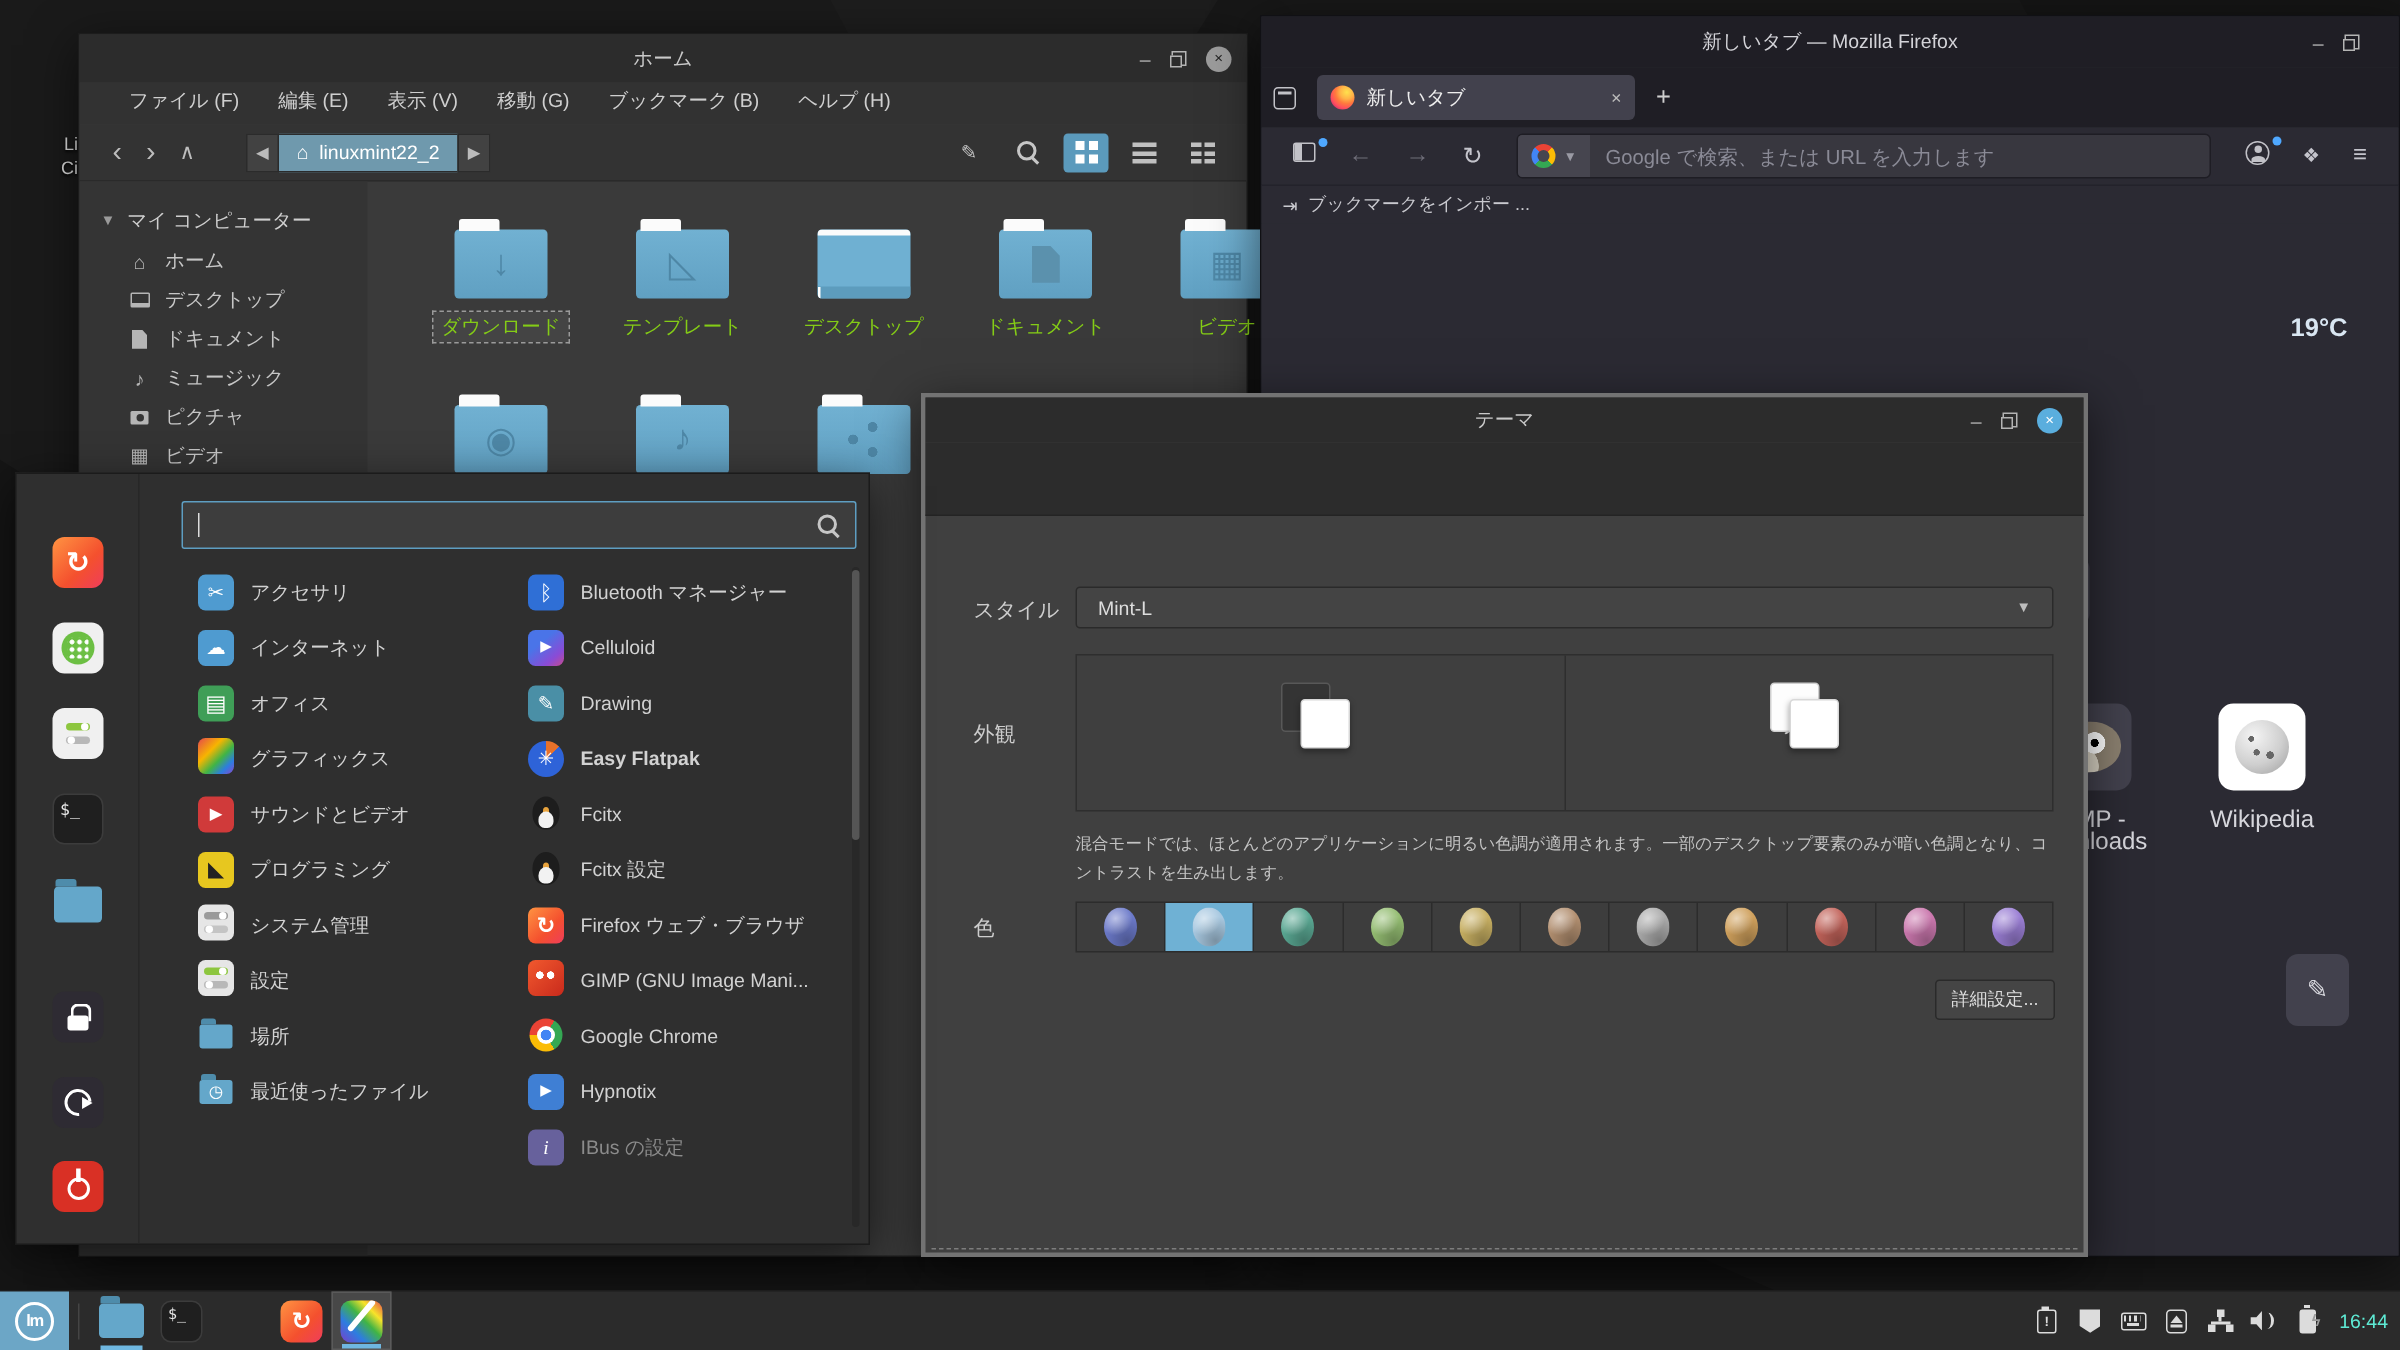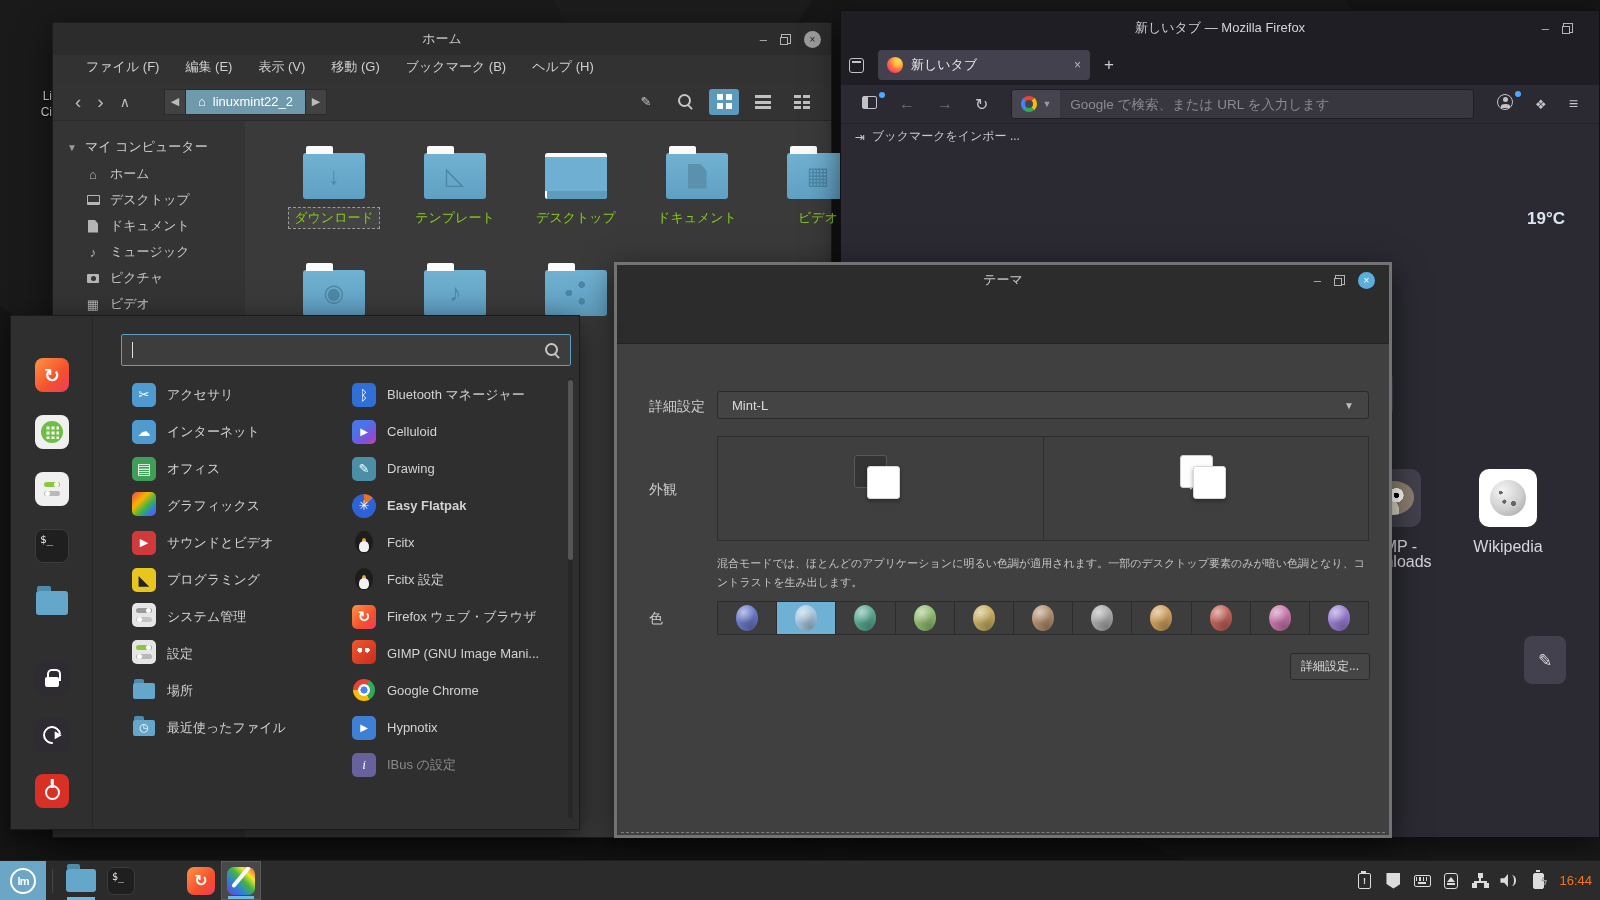--- a/index.html
+++ b/index.html
@@ -228,21 +228,21 @@
 .t-drive::after{content:"";position:absolute;bottom:2.5px;left:2px;width:8px;height:2px;background:#dcdcdc}
 .t-network{width:17px;height:15px;position:relative;background-image:linear-gradient(#dcdcdc,#dcdcdc),linear-gradient(#dcdcdc,#dcdcdc);background-repeat:no-repeat;background-size:2px 4px,13px 2px;background-position:7.5px 4px,2px 8px}
 .t-network::before{content:"";position:absolute;top:0;left:6px;width:5px;height:5px;background:#dcdcdc}
 .t-network::after{content:"";position:absolute;bottom:0;left:0;width:5px;height:5px;background:#dcdcdc;box-shadow:12px 0 0 #dcdcdc}
 .t-volume{width:18px;height:15px;position:relative}
 .t-volume::before{content:"";position:absolute;left:0;top:1px;width:10px;height:13px;background:#dcdcdc;clip-path:polygon(0 32%,38% 32%,75% 0,75% 100%,38% 68%,0 68%)}
 .t-volume::after{content:"";position:absolute;right:2px;top:2px;width:7px;height:11px;border-right:2px solid #dcdcdc;border-radius:50%}
 .t-battery{width:11px;height:16px;border:1.5px solid #dcdcdc;border-radius:2px;position:relative;background:#dcdcdc}
 .t-battery::before{content:"";position:absolute;top:-3.5px;left:2px;width:4px;height:2px;background:#dcdcdc}
 .t-battery::after{content:"ϟ";position:absolute;right:-4px;top:1px;color:#9c9c9c;font-size:11px;font-weight:bold}
-#clock{color:#f97316;font-size:13px;padding:0 8px 0 2px}
+#clock{color:#5eead4;font-size:13px;padding:0 8px 0 2px}
 </style>
 </head>
 <body>
 
 <div id="stage">
   <div class="facet f1"></div>
   <div class="facet f2"></div>
   <div class="facet f3"></div>
   <div class="desk-label" id="desk-label">
       <div>Li</div>
@@ -445,21 +445,21 @@
   <section class="win" id="theme">
     <div class="titlebar">
       <span>テーマ</span>
       <span class="controls" style="right:14px">
         <span class="wbtn">–</span>
         <span class="ic ic-restore" style="background:#2c2c2c"></span>
         <span class="circlebtn" style="background:#5aaede;color:#fff">×</span>
       </span>
     </div>
     <div id="theme-band"></div>
-    <span class="trow-label" style="left:32px;top:133px">詳細設定</span>
+    <span class="trow-label" style="left:32px;top:133px">スタイル</span>
     <div id="style-dd">
       <span>Mint-L</span>
       <span class="dd-caret">▼</span>
     </div>
     <span class="trow-label" style="left:32px;top:216px">外観</span>
     <div id="appearance">
         <div class="app-opt">
           <span class="sqwrap">
             <span class="sq back dark1"></span>
             <span class="sq front white2"></span>

